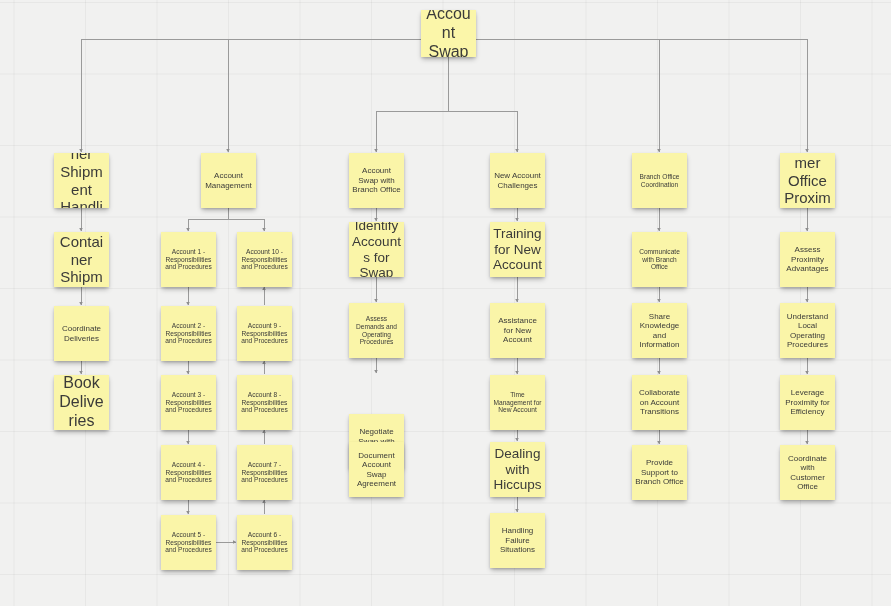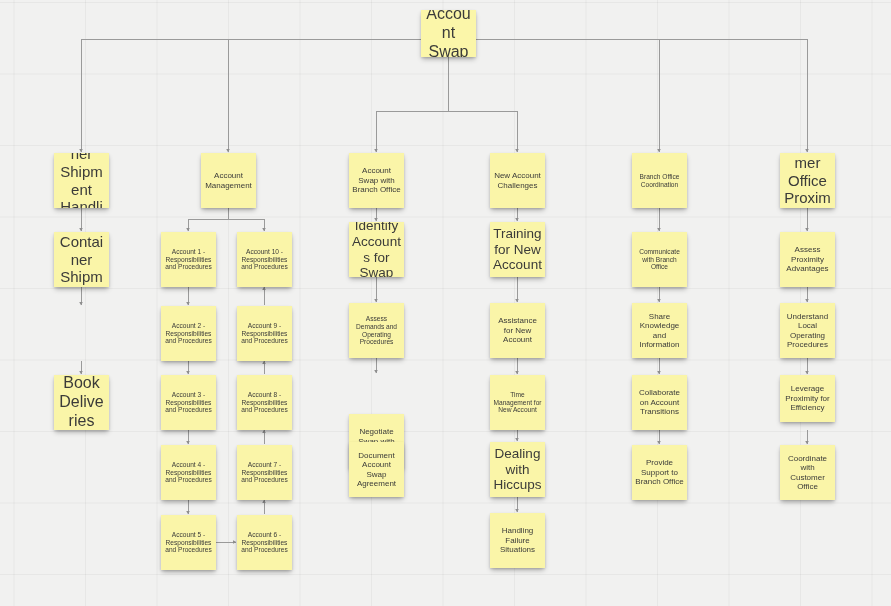--- a/index.html
+++ b/index.html
@@ -147,20 +147,23 @@
   <div class="note root sz-lg" style="left:421px; top:10px; width:55px; height:47px;">
     <span>Account Swap</span>
   </div>
 
   <div class="note sz-md" style="left:54px; top:153px; width:55px; height:55px;">
     <span>Container Shipment Handling</span>
   </div>
   <div class="note sz-md" style="left:54px; top:232px; width:55px; height:55px;">
     <span>Track Container Shipments</span>
   </div>
+  <div class="note sz-sm" style="left:54px; top:306px; width:55px; height:55px;">
+    <span>Coordinate Deliveries</span>
+  </div>
   <div class="note sz-lg" style="left:54px; top:375px; width:55px; height:55px;">
     <span>Book Deliveries</span>
   </div>
 
   <div class="note sz-sm" style="left:201px; top:153px; width:55px; height:55px;">
     <span>Account Management</span>
   </div>
   <div class="note sz-xs" style="left:161px; top:232px; width:55px; height:55px;">
     <span>Account 1 - Responsibilities and Procedures</span>
   </div>
@@ -245,20 +248,20 @@
 
   <div class="note sz-md" style="left:780px; top:153px; width:55px; height:55px;">
     <span>Customer Office Proximity</span>
   </div>
   <div class="note sz-sm" style="left:780px; top:232px; width:55px; height:55px;">
     <span>Assess Proximity Advantages</span>
   </div>
   <div class="note sz-sm" style="left:780px; top:303px; width:55px; height:55px;text-align:center;">
     <span>Understand Local Operating Procedures</span>
   </div>
-  <div class="note sz-sm" style="left:780px; top:375px; width:55px; height:47px;">
+  <div class="note sz-sm" style="left:780px; top:375px; width:55px; height:55px;">
     <span>Leverage Proximity for Efficiency</span>
   </div>
   <div class="note sz-sm" style="left:780px; top:445px; width:55px; height:55px;">
     <span>Coordinate with Customer Office</span>
   </div>
 
 </div>
 
 </body></html>

